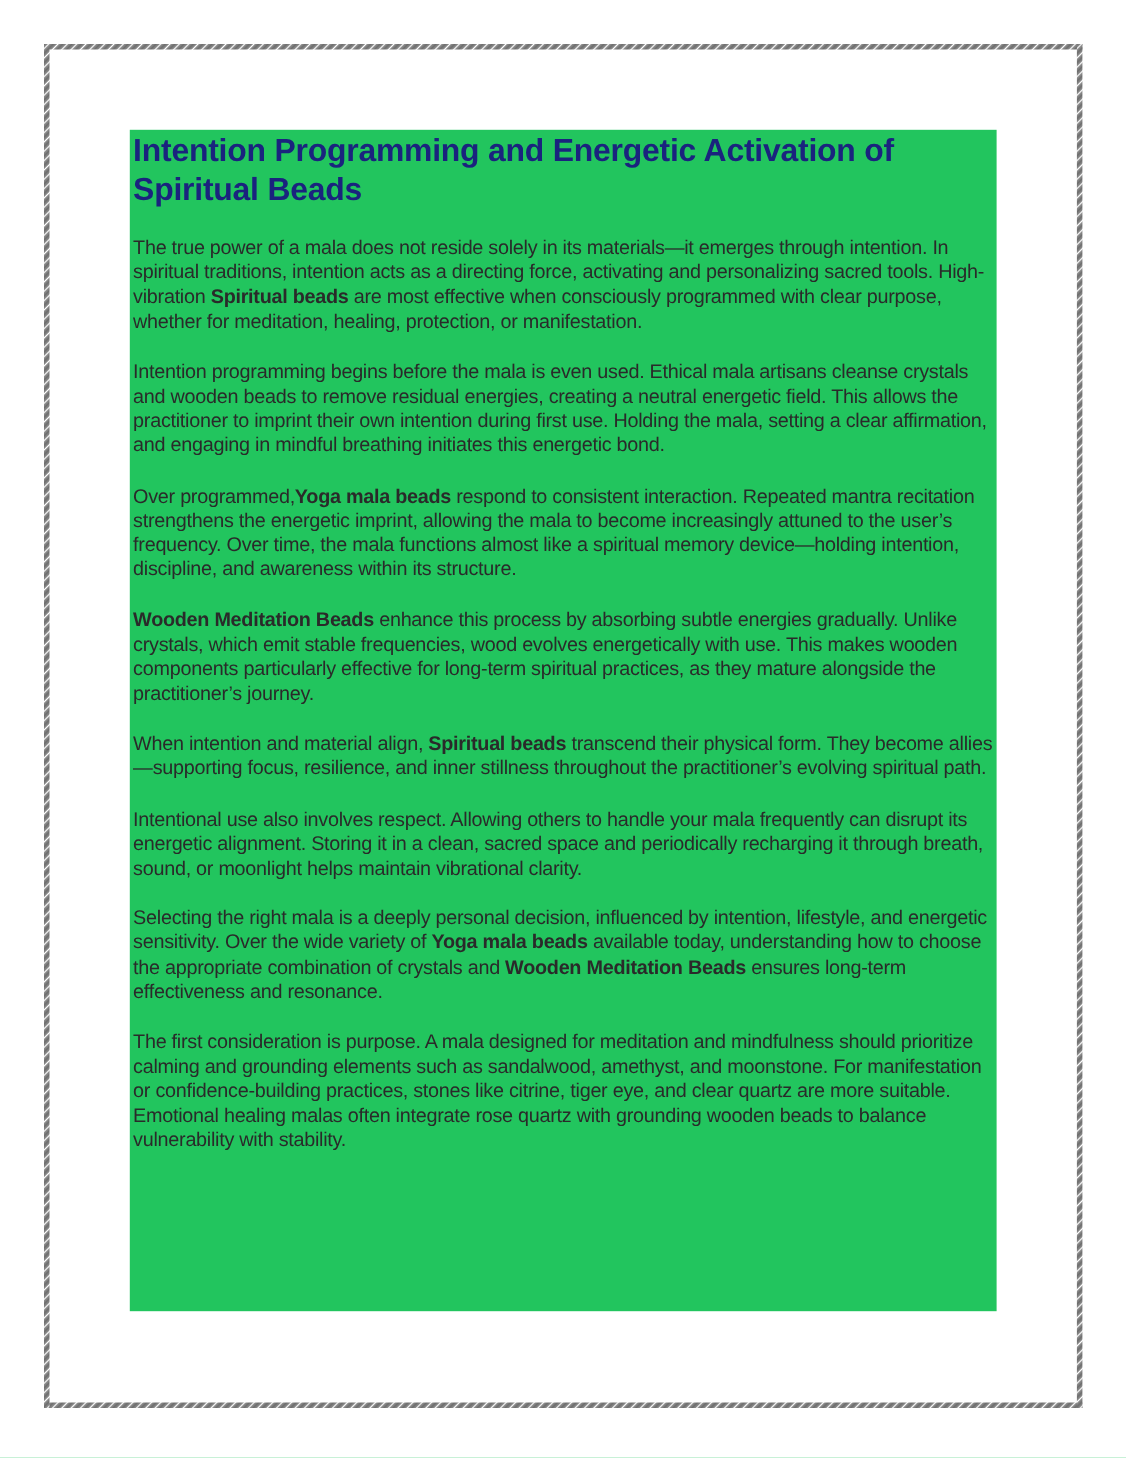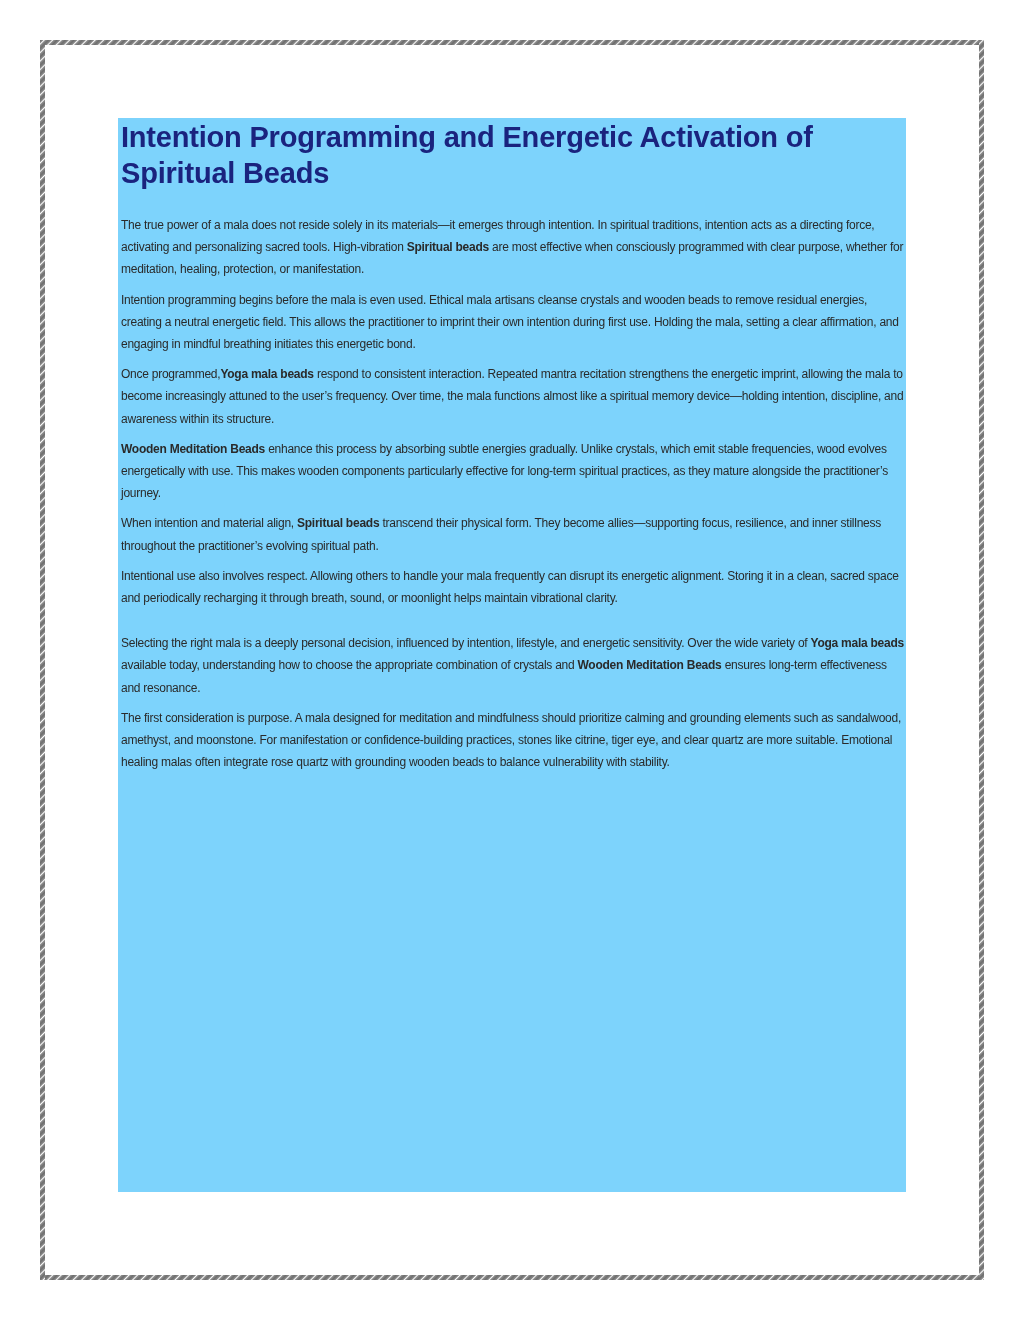--- a/index.html
+++ b/index.html
@@ -31,45 +31,45 @@
       background: repeating-linear-gradient(135deg, #6d6d6d 0px, #8a8a8a 2px, #ffffff 3px, #8f8f8f 4px, #6d6d6d 6px); }
     .edge-right { right: 0; top: 0; width: 5px; height: 1240px;
       background: repeating-linear-gradient(135deg, #6d6d6d 0px, #8a8a8a 2px, #ffffff 3px, #8f8f8f 4px, #6d6d6d 6px); }
 
     .content {
       position: absolute;
       left: 118px;
       top: 118px;
       width: 788px;
       height: 1074px;
-      background: #7dd3fc;
+      background: #22c55e;
       box-sizing: border-box;
       padding: 0 0 0 3px;
       font-family: "Liberation Sans", sans-serif;
       color: #2a2a2a;
     }
     h1 {
       font-family: "Liberation Sans", sans-serif;
       font-weight: bold;
       color: #1a237e;
       font-size: 29px;
       line-height: 36px;
       margin: 0;
       letter-spacing: -0.2px;
     }
     .h-first { margin-top: 1px; }
     .h-second { margin-top: 20px; }
     p {
-      font-size: 12px;
+      font-size: 18px;
       line-height: 22.2px;
       margin: 0;
       letter-spacing: -0.25px;
     }
     p.first-after-heading { margin-top: 23px; }
-    p + p { margin-top: 8px; }
+    p + p { margin-top: 24px; }
     b { color: #2a2a2a; font-weight: bold; }
   </style>
 </head>
 <body>
 
 <div class="frame">
   <div class="frame-edge edge-top"></div>
   <div class="frame-edge edge-bottom"></div>
   <div class="edge-left" style="position:absolute;"></div>
   <div class="edge-right" style="position:absolute;"></div>
@@ -80,21 +80,21 @@
 
   <p class="first-after-heading">
     <span>The true power of a mala does not reside solely in its materials—it emerges through intention. In spiritual traditions, intention acts as a directing force, activating and personalizing sacred tools. High-vibration </span><b>Spiritual beads</b><span> are most effective when consciously programmed with clear purpose, whether for meditation, healing, protection, or manifestation.</span>
   </p>
 
   <p>
     <span>Intention programming begins before the mala is even used. Ethical mala artisans cleanse crystals and wooden beads to remove residual energies, creating a neutral energetic field. This allows the practitioner to imprint their own intention during first use. Holding the mala, setting a clear affirmation, and engaging in mindful breathing initiates this energetic bond.</span>
   </p>
 
   <p>
-    <span>Once programmed,</span><b>Yoga mala beads</b><span> respond to consistent interaction. Repeated mantra recitation strengthens the energetic imprint, allowing the mala to become increasingly attuned to the user’s frequency. Over time, the mala functions almost like a spiritual memory device—holding intention, discipline, and awareness within its structure.</span>
+    <span>Over programmed,</span><b>Yoga mala beads</b><span> respond to consistent interaction. Repeated mantra recitation strengthens the energetic imprint, allowing the mala to become increasingly attuned to the user’s frequency. Over time, the mala functions almost like a spiritual memory device—holding intention, discipline, and awareness within its structure.</span>
   </p>
 
   <p>
     <b>Wooden Meditation Beads</b><span> enhance this process by absorbing subtle energies gradually. Unlike crystals, which emit stable frequencies, wood evolves energetically with use. This makes wooden components particularly effective for long-term spiritual practices, as they mature alongside the practitioner’s journey.</span>
   </p>
 
   <p>
     <span>When intention and material align, </span><b>Spiritual beads</b><span> transcend their physical form. They become allies—supporting focus, resilience, and inner stillness throughout the practitioner’s evolving spiritual path.</span>
   </p>
 

